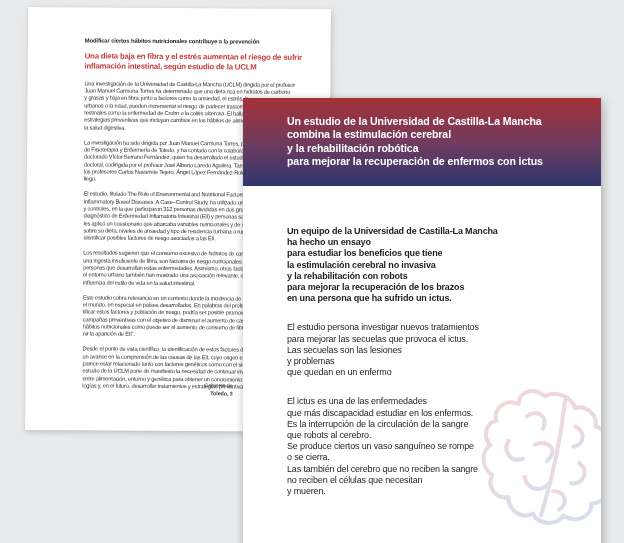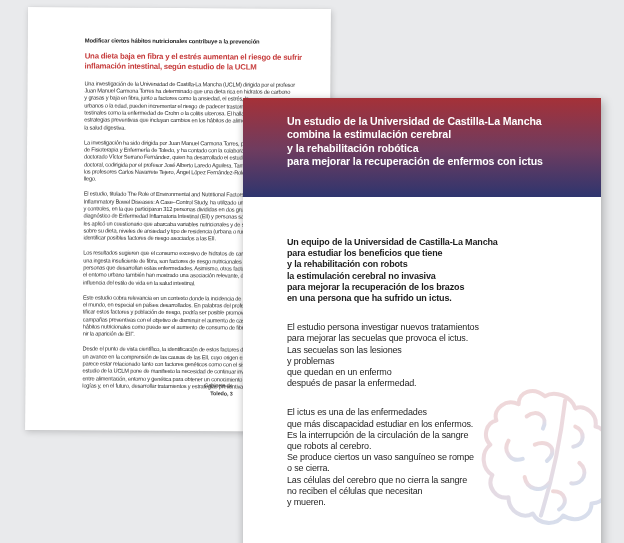--- a/index.html
+++ b/index.html
@@ -22,21 +22,21 @@
   .lp-footer .office{position:absolute;left:179px;top:0;white-space:nowrap;}
   .lp-footer .dateline{position:absolute;left:185px;top:7.6px;font-weight:bold;white-space:nowrap;}
 
   
   .page-right{
     position:absolute;left:243px;top:98px;width:358px;height:460px;
     background:#ffffff;overflow:hidden;
     box-shadow:3px 3px 9px rgba(0,0,0,0.22), -2px 0 6px rgba(0,0,0,0.10);
   }
   .banner{
-    width:358px;height:99px;box-sizing:border-box;
+    width:358px;height:88px;box-sizing:border-box;
     background:linear-gradient(180deg,#a53138 0%, #6f3c5f 52%, #2e356e 100%);
     padding:17px 20px 0 44px;
   }
   .banner-title{font-size:10.6px;font-weight:bold;color:#ffffff;line-height:13.4px;letter-spacing:-0.1px;}
   .banner-title div{white-space:nowrap;}
   .rp-body{position:relative;z-index:2;padding:40px 16px 0 44px;}
   .rpara{font-size:9px;color:#262626;line-height:11.2px;letter-spacing:-0.15px;margin-bottom:18px;}
   .rpara div{white-space:nowrap;}
   .rpara.bold{font-weight:bold;color:#1d1d1d;}
 
@@ -137,41 +137,41 @@
         <path d="M44,94 c2,12 16,16 24,6"></path>
         <path d="M94,44 c10,4 10,18 -2,20"></path>
         <path d="M98,80 c10,8 4,22 -8,20"></path>
         <path d="M72,108 c12,0 16,12 6,18"></path>
       </g>
     </svg>
 
     <div class="rp-body">
       <div class="rpara bold">
           <div>Un equipo de la Universidad de Castilla-La Mancha</div>
+          <div>ha hecho un ensayo</div>
           <div>para estudiar los beneficios que tiene</div>
+          <div>la estimulación cerebral no invasiva</div>
           <div>y la rehabilitación con robots</div>
-          <div>la estimulación cerebral no invasiva</div>
           <div>para mejorar la recuperación de los brazos</div>
           <div>en una persona que ha sufrido un ictus.</div>
         </div>
       <div class="rpara">
           <div>El estudio persona investigar nuevos tratamientos</div>
           <div>para mejorar las secuelas que provoca el ictus.</div>
           <div>Las secuelas son las lesiones</div>
           <div>y problemas</div>
           <div>que quedan en un enfermo</div>
-          <div>después de pasar la enfermedad.</div>
         </div>
       <div class="rpara">
           <div>El ictus es una de las enfermedades</div>
           <div>que más discapacidad estudiar en los enfermos.</div>
           <div>Es la interrupción de la circulación de la sangre</div>
           <div>que robots al cerebro.</div>
           <div>Se produce ciertos un vaso sanguíneo se rompe</div>
           <div>o se cierra.</div>
-          <div>Las células del cerebro que no cierra la sangre</div>
+          <div>Las también del cerebro que no reciben la sangre</div>
           <div>no reciben el células que necesitan</div>
           <div>y mueren.</div>
         </div>
     </div>
   </div>
 
 </div>
 
 </body></html>

